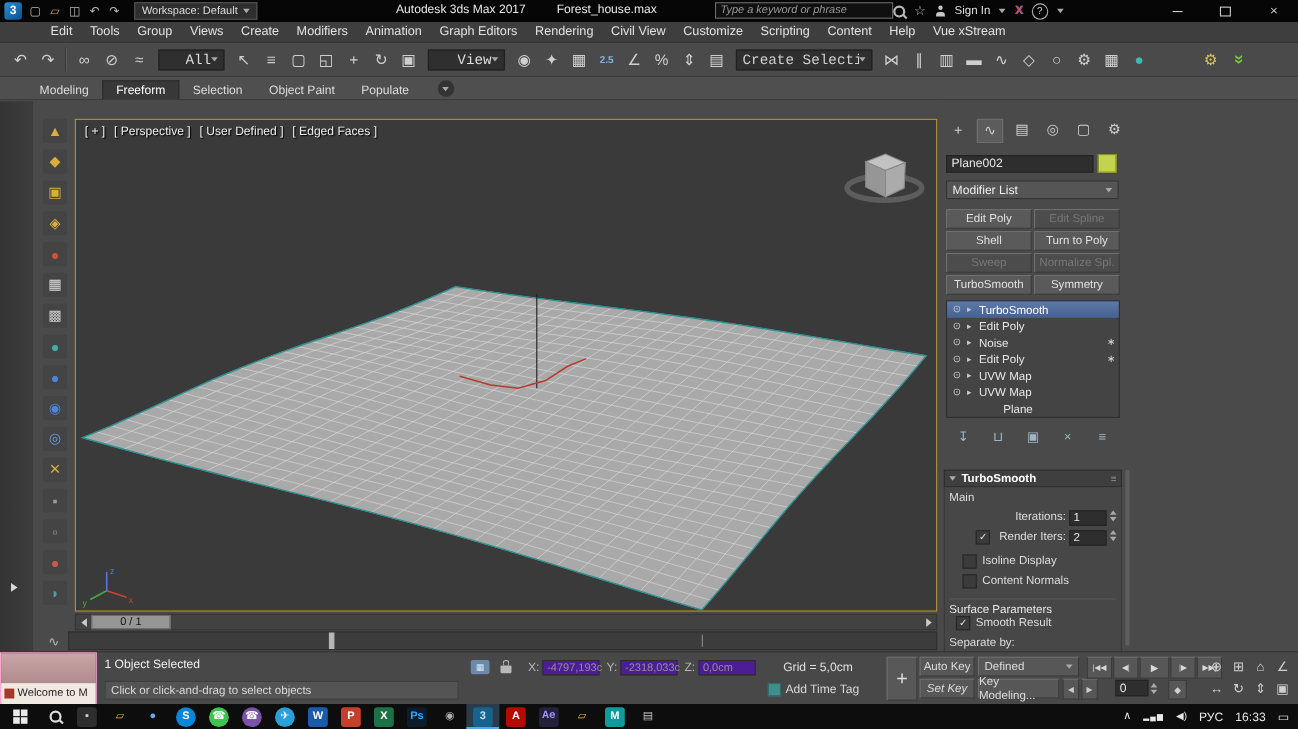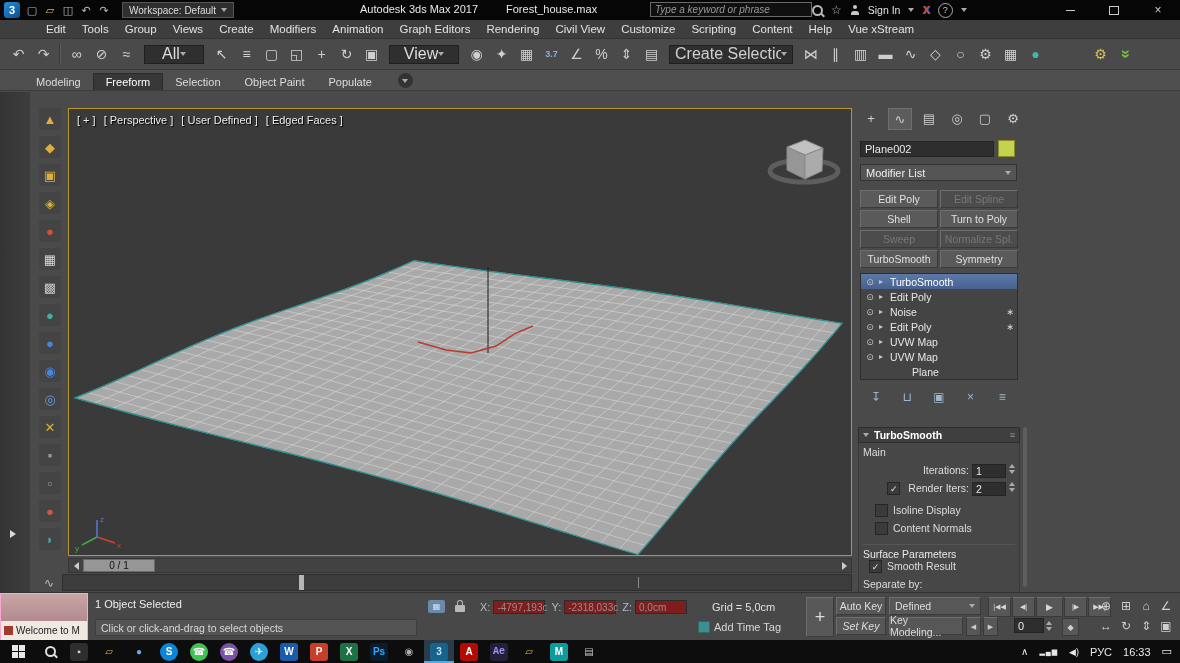--- a/index.html
+++ b/index.html
@@ -36,21 +36,21 @@
   .menubar{position:absolute;left:0;top:20px;width:1180px;height:19px;background:#3e3e3e;border-bottom:1px solid #333;display:flex;align-items:center;padding-left:38px;box-sizing:border-box;}
   .menu-item{padding:0 8px;color:#e2e2e2;font-size:11.5px;}
 
   
   .toolbar{position:absolute;left:0;top:39px;width:1180px;height:31px;background:#4a4a4a;border-bottom:1px solid #3a3a3a;display:flex;align-items:center;padding-left:6px;box-sizing:border-box;}
   .tbseg{display:flex;align-items:center;}
   .tb-icon{width:25px;height:24px;display:flex;align-items:center;justify-content:center;color:#cfcfcf;font-size:14px;}
   .tb-icon.snapnum{font-size:9px;font-weight:bold;}
   .rot90{transform:rotate(90deg);font-weight:bold;font-size:16px;}
   .tb-sep{width:1px;height:22px;background:#3a3a3a;border-right:1px solid #5a5a5a;margin:0 3px;}
-  .combo{display:flex;align-items:center;justify-content:center;height:17px;background:#2f2f2f;border:1px solid #1f1f1f;padding:0 5px;margin:0 5px;font-size:16px;color:#ddd;}
+  .combo{display:flex;align-items:center;justify-content:flex-end;height:17px;background:#2f2f2f;border:1px solid #1f1f1f;padding:0 5px;margin:0 5px;font-size:13px;color:#ddd;font-family:Liberation Mono, monospace;}
   .combo .cval{white-space:nowrap;overflow:hidden;}
   .w-all{width:48px;} .w-view{width:58px;} .w-named{width:112px;color:#cfcfcf;}
 
   
   .ribbon{position:absolute;left:0;top:70px;width:1180px;height:21px;background:#4f4f4f;border-bottom:1px solid #3c3c3c;display:flex;align-items:flex-end;padding-left:24px;box-sizing:border-box;}
   .ribbon-tab{padding:2px 12px;color:#ddd;font-size:11px;}
   .ribbon-tab.active{background:#383838;border:1px solid #2b2b2b;border-bottom:none;color:#fff;}
   .ribbon-more{width:15px;height:15px;border-radius:50%;background:#333;margin:0 0 2px 14px;display:flex;align-items:center;justify-content:center;}
 
   
@@ -123,21 +123,21 @@
   .welcome-bar{height:19px;background:#efe9e2;color:#222;display:flex;align-items:center;gap:3px;padding-left:3px;font-size:10px;}
   .wicon{width:9px;height:9px;background:#a23a2a;flex:0 0 auto;}
   .sel-text{position:absolute;left:95px;top:5px;color:#eee;}
   .prompt{position:absolute;left:95px;top:26px;width:310px;height:15px;background:#545454;border:1px solid #3e3e3e;color:#d8d8d8;display:flex;align-items:center;padding:0 5px;font-size:10.5px;}
   .kbdico{position:absolute;left:428px;top:7px;width:17px;height:13px;background:#6b89a8;border-radius:2px;display:flex;align-items:center;justify-content:center;color:#d8e8f8;font-size:8px;}
   .lock{position:absolute;left:455px;top:12px;width:10px;height:7px;background:#b8b8b8;border-radius:1px;}
   .lock::before{content:"";position:absolute;top:-5px;left:2px;width:4px;height:4px;border:1.5px solid #b8b8b8;border-bottom:none;border-radius:3px 3px 0 0;}
   .coords{position:absolute;left:480px;top:7px;display:flex;gap:6px;align-items:center;}
   .coord{display:flex;gap:3px;align-items:center;}
   .clabel{color:#b8b8b8;}
-  .cbox{width:52px;height:14px;background:#7f1d1d;border:1px solid #2c2c2c;color:#909090;display:flex;align-items:center;padding:0 3px;font-size:10px;box-sizing:border-box;}
+  .cbox{width:52px;height:14px;background:#4c1d95;border:1px solid #2c2c2c;color:#909090;display:flex;align-items:center;padding:0 3px;font-size:10px;box-sizing:border-box;}
   .gridtext{position:absolute;left:712px;top:8px;color:#e0e0e0;}
   .timetag{position:absolute;left:698px;top:28px;display:flex;align-items:center;gap:4px;color:#d8d8d8;}
   .ttag-ico{width:10px;height:10px;background:#3f8f8f;border:1px solid #2c6a6a;}
   .bigplus{position:absolute;left:806px;top:4px;width:26px;height:38px;background:#585858;border:1px solid #3a3a3a;border-top-color:#6e6e6e;border-left-color:#6e6e6e;color:#ddd;font-size:18px;display:flex;align-items:center;justify-content:center;}
   .sbtn{position:absolute;background:#575757;border:1px solid #3a3a3a;border-top-color:#6e6e6e;border-left-color:#6e6e6e;color:#ddd;font-size:10.5px;display:flex;align-items:center;justify-content:center;box-sizing:border-box;}
   .autokey{left:836px;top:4px;width:50px;height:18px;}
   .seldd{left:889px;top:4px;width:92px;height:18px;justify-content:space-between;padding:0 5px;}
   .setkey{left:836px;top:24px;width:50px;height:18px;font-style:italic;}
   .keyfil{left:889px;top:24px;width:74px;height:18px;}
   .keystep{position:absolute;left:966px;top:24px;display:flex;gap:2px;}
@@ -259,21 +259,21 @@
     <div class="combo w-view">
       <span class="cval">View</span>
         <span class="arr-down"></span>
     </div>
     <div class="tbseg">
         <span class="tb-icon">◉</span>
         <span class="tb-icon">✦</span>
         <span class="tb-icon">▦</span>
       </div>
     <div class="tbseg">
-        <span class="tb-icon snapnum" style="color: rgb(127, 178, 232);">3.7</span>
+        <span class="tb-icon snapnum" style="color: rgb(127, 178, 232);">2.5</span>
         <span class="tb-icon">∠</span>
         <span class="tb-icon">%</span>
         <span class="tb-icon">⇕</span>
       </div>
     <div class="tbseg">
         <span class="tb-icon">▤</span>
       </div>
     <div class="combo w-named">
       <span class="cval">Create Selection Se</span>
         <span class="arr-down"></span>

